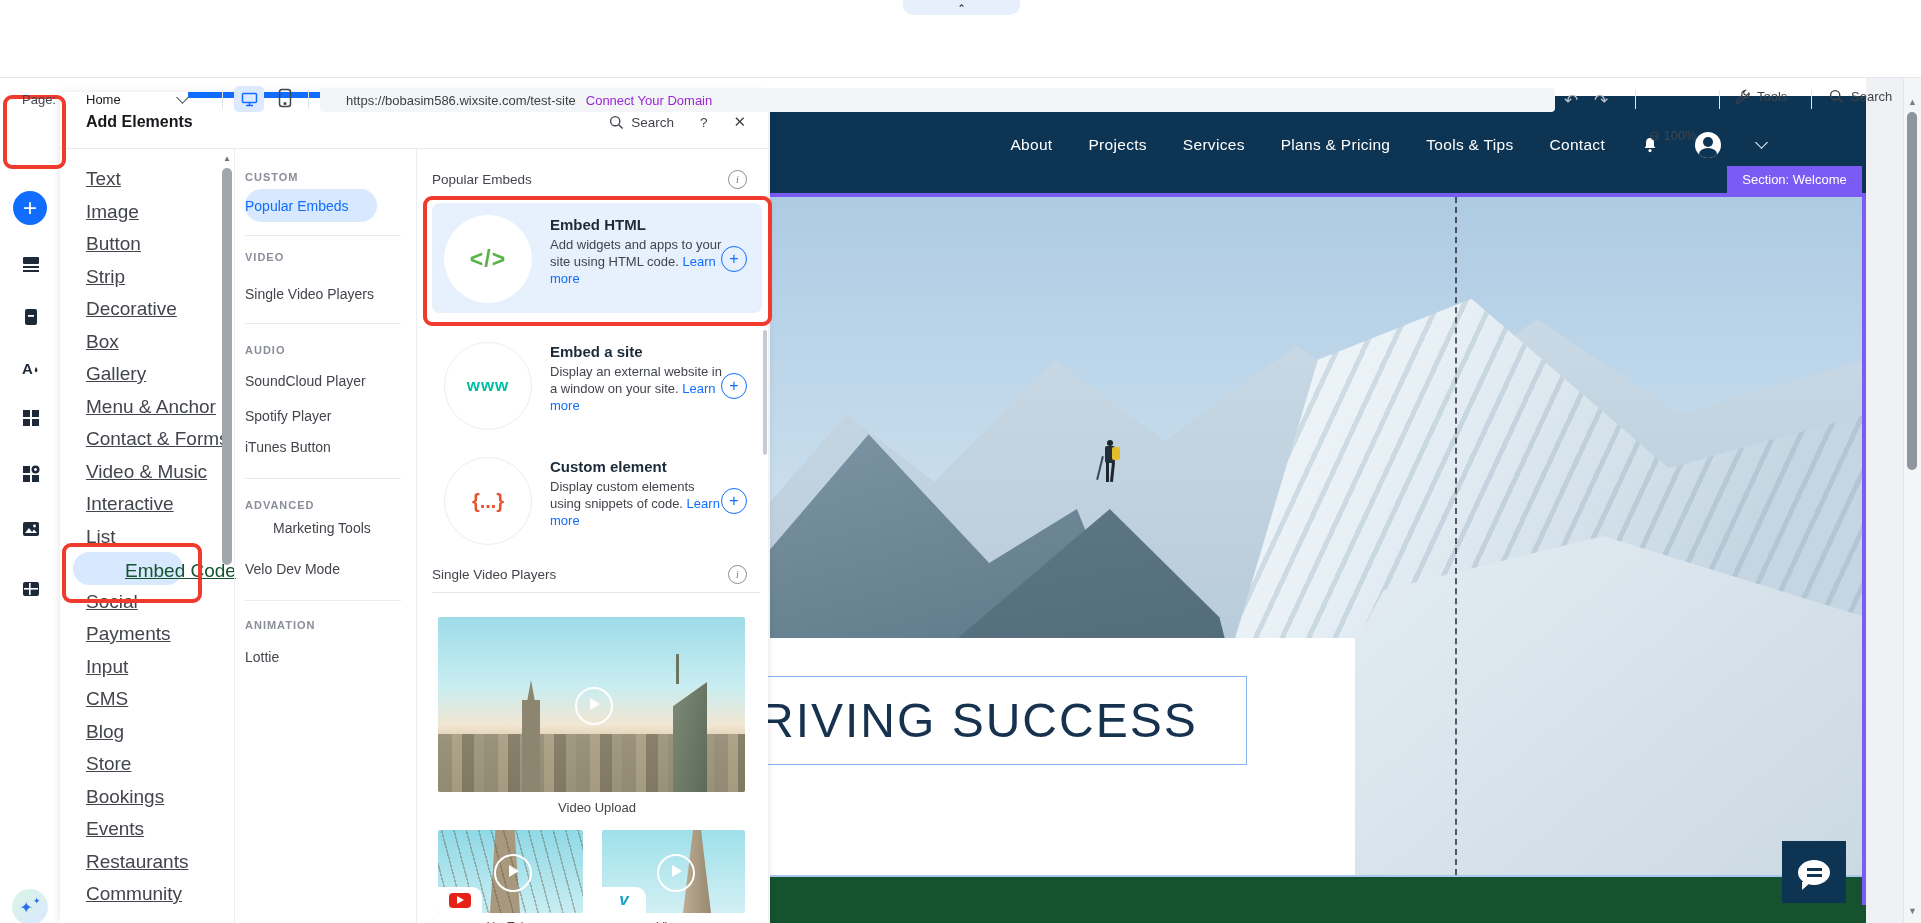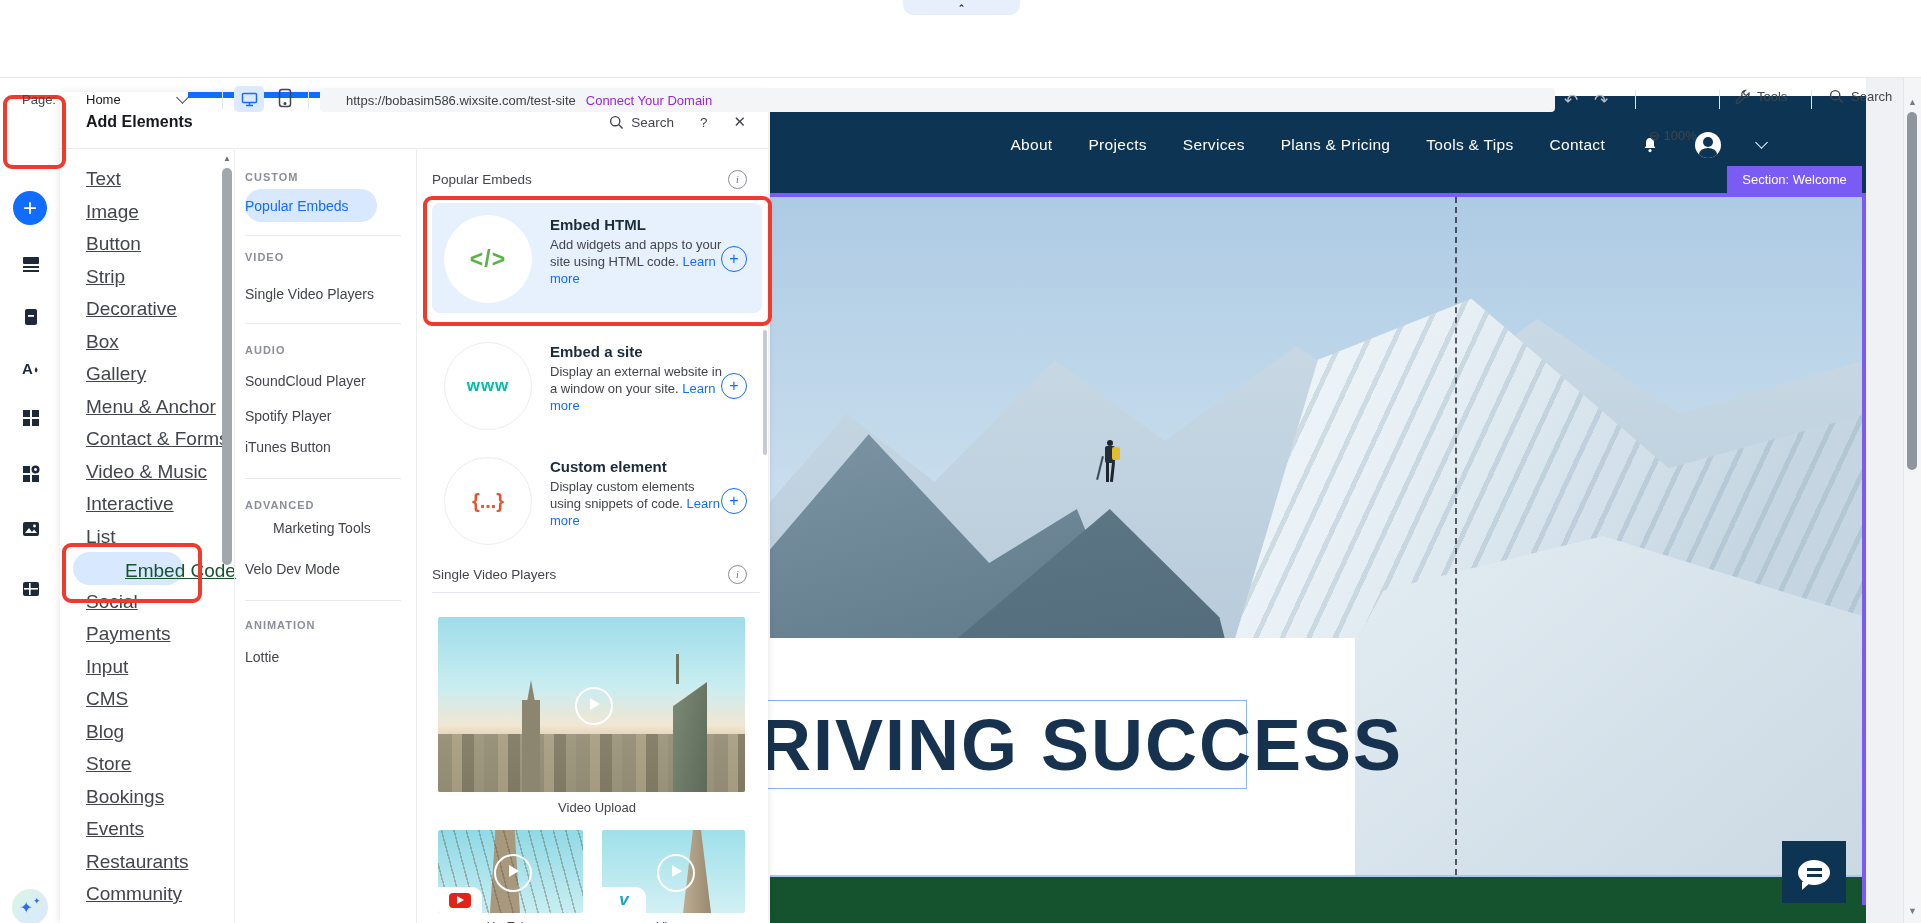--- a/index.html
+++ b/index.html
@@ -96,22 +96,22 @@
   .purpline{left:0;top:97px;width:1096px;height:4px;background:#7a5cf5;}
   .secbadge{left:957px;top:70px;width:135px;height:27px;background:#7a5cf5;color:#fff;font-size:13px;
             display:flex;align-items:center;justify-content:center;z-index:3;}
   .photo{left:0;top:101px;width:1096px;height:678px;overflow:hidden;}
   .ly{position:absolute;inset:0;}
   .whitebox{position:absolute;left:0;top:441px;width:585px;height:237px;background:#fff;}
   .heroblock{z-index:2;}
   .obox{border:1px solid #8ab4f2;}
   .kicker{left:0;top:563px;width:388px;height:38px;display:flex;align-items:center;padding-left:20px;
           font-size:25px;font-weight:300;color:#12293e;letter-spacing:.5px;background:#fff;}
-  .bigtitle{left:-12px;top:604px;width:487px;height:87px;display:flex;align-items:center;
-            font-size:72px;font-weight:700;color:#16324f;letter-spacing:2px;white-space:nowrap;background:#fff;}
+  .bigtitle{left:-12px;top:580px;width:487px;height:87px;display:flex;align-items:center;
+            font-size:48px;font-weight:400;color:#16324f;letter-spacing:2px;white-space:nowrap;background:#fff;}
   .cta{left:63px;top:717px;width:194px;height:55px;border:2px solid #16324f;background:#fff;color:#16324f;
        font-size:15px;font-weight:bold;display:flex;align-items:center;justify-content:center;letter-spacing:.3px;}
   .bluehline{left:0;top:779px;width:1092px;height:2px;background:#a9c7ef;}
   .purpvline{left:1092px;top:100px;width:4px;height:709px;background:#7a5cf5;}
   .dashline{left:685px;top:0;height:678px;border-left:2px dashed rgba(25,28,38,.7);}
   .chatbtn{left:1012px;top:745px;width:64px;height:62px;background:#0d3452;z-index:4;display:flex;align-items:center;justify-content:center;}
   .bubble{width:32px;height:25px;background:#fff;border-radius:50%;position:relative;}
   .bubble:before{content:"";position:absolute;left:4px;bottom:-5px;border-top:8px solid #fff;border-right:9px solid transparent;}
   .bubble .l1,.bubble .l2{position:absolute;left:9px;width:15px;height:3px;background:#0d3452;}
   .bubble .l1{top:8px;} .bubble .l2{top:14px;}

